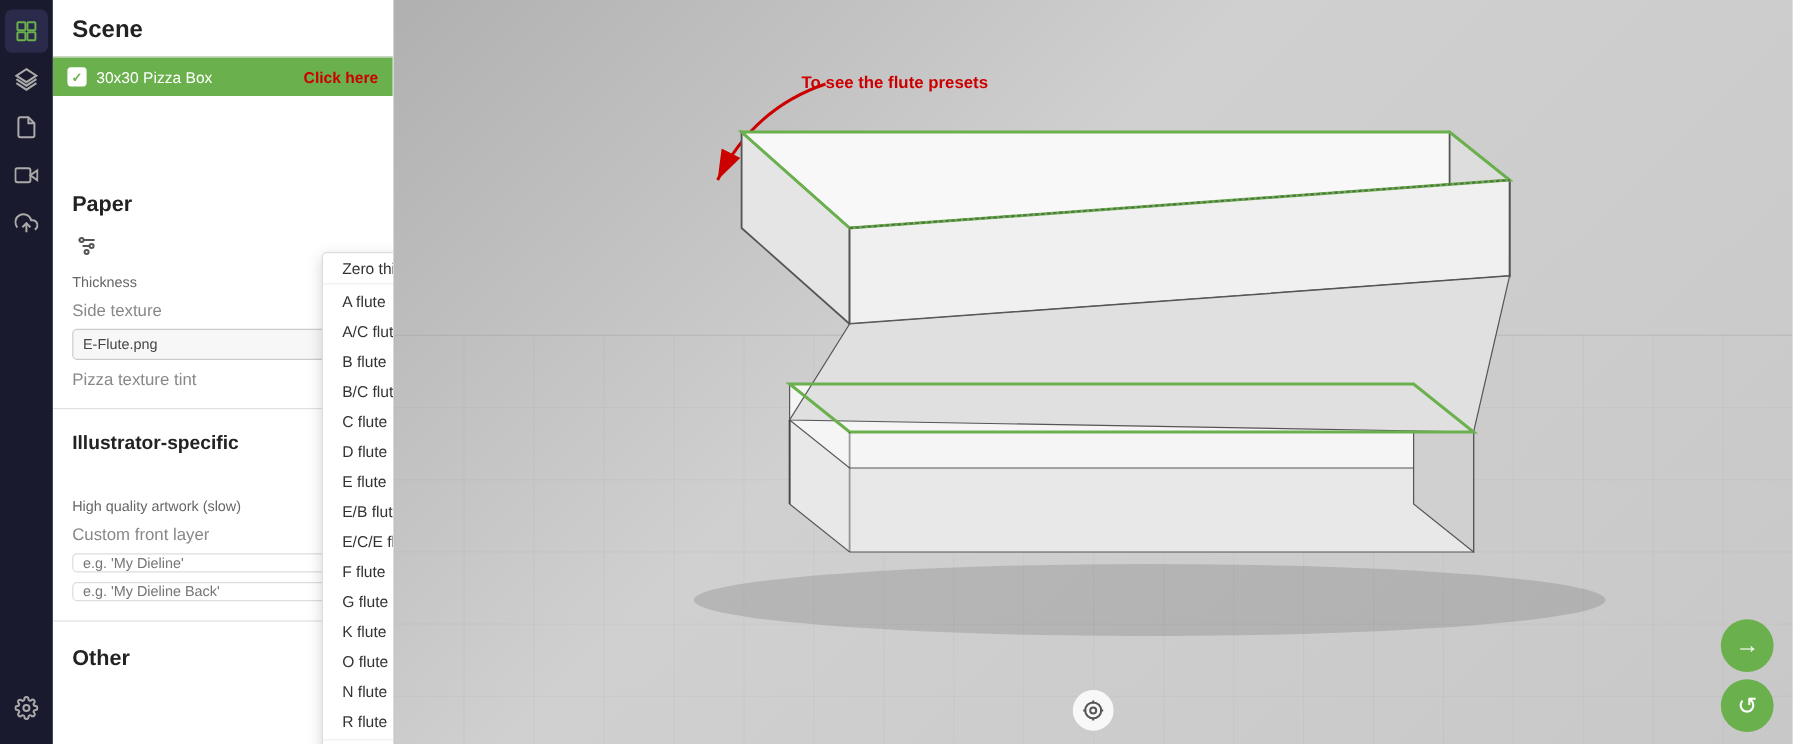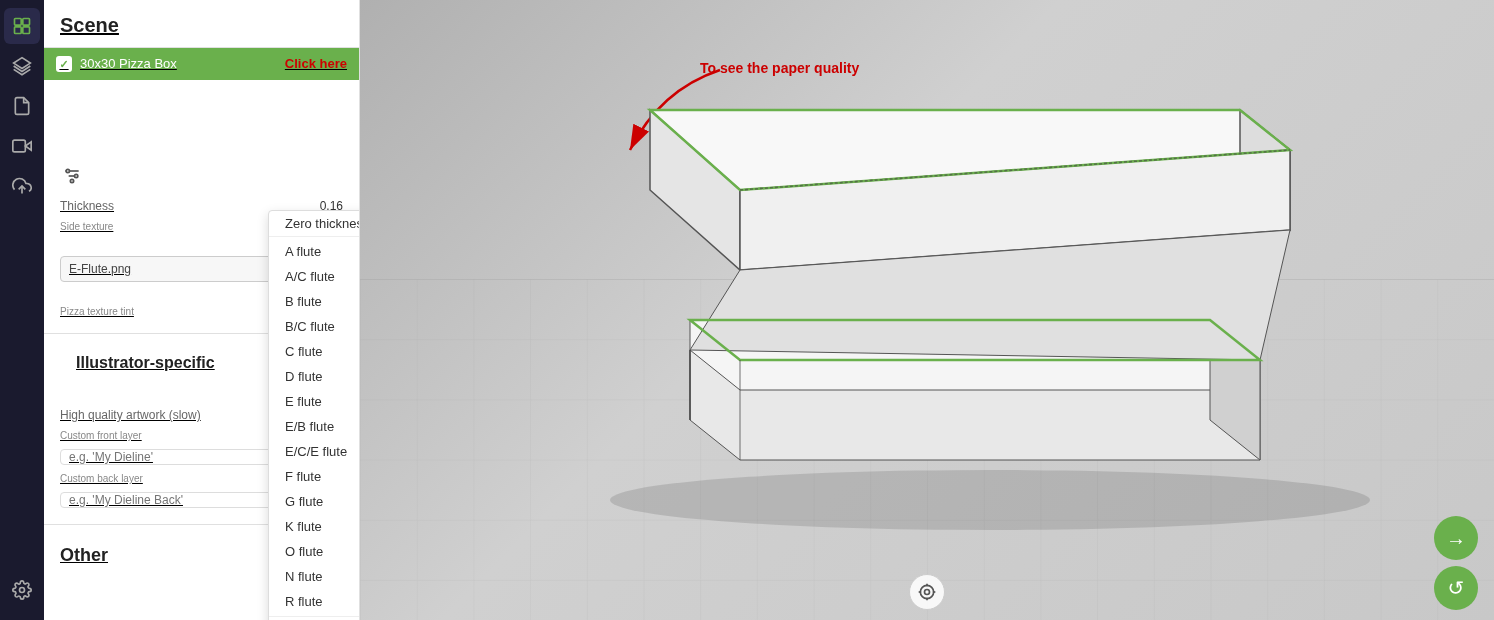--- a/index.html
+++ b/index.html
@@ -28,39 +28,39 @@
     }
     .icon-bar-item.active { background: #2a2a4a; color: #fff; }
     .icon-bar-item svg { width: 20px; height: 20px; }
     .icon-bar-bottom {
       margin-top: auto;
       margin-bottom: 12px;
     }
 
     
     .side-panel {
-      width: 316px;
+      width: 284px;
       background: #fff;
       border-right: 1px solid #e0e0e0;
       display: flex;
       flex-direction: column;
       flex-shrink: 0;
       overflow-y: auto;
       position: relative;
-      text-decoration: underline;
     }
     .side-panel-title {
       font-size: 20px;
       font-weight: 600;
       color: #222;
       padding: 14px 16px 10px 16px;
     }
 
     .scene-item {
       display: flex;
+      align-items: center;
       background: #6ab04c;
       margin: 0 0 0 0;
       padding: 8px 12px;
       border-top: 1px solid #e0e0e0;
       cursor: pointer;
     }
     .scene-item-checkbox {
       width: 16px;
       height: 16px;
       border: 2px solid #fff;
@@ -129,42 +129,41 @@
       background: none;
       border: none;
       cursor: pointer;
       padding: 2px;
       color: #555;
     }
 
     .texture-input {
       display: flex;
       align-items: center;
-      margin: 20px 16px;
+      margin: 4px 16px;
       border: 1px solid #ccc;
       border-radius: 4px;
       padding: 5px 8px;
       background: #f7f7f7;
       font-size: 12px;
       color: #444;
     }
 
     .subsection-title {
-      font-size: 10px;
+      font-size: 14px;
       color: #888;
       padding: 4px 16px;
       text-transform: none;
     }
 
     .illustrator-title {
       font-size: 16px;
       font-weight: 600;
       color: #222;
       padding: 8px 16px 4px 16px;
-      margin-left: 16px;
     }
 
     .quality-row {
       display: flex;
       align-items: center;
       padding: 4px 16px;
     }
     .quality-label {
       font-size: 12px;
       color: #666;
@@ -315,20 +314,21 @@
   <div class="side-panel-title">Scene</div>
 
   <div class="scene-item">
     <div class="scene-item-checkbox"></div>
     <span class="scene-item-label">30x30 Pizza Box</span>
     <span class="click-here-label">Click here</span>
   </div>
 
   <div style="height:80px;"></div>
 
+  <div class="section-title">Paper</div>
 
   <div class="filter-button-row">
     <button class="filter-button">
       <svg width="20" height="20" viewBox="0 0 24 24" fill="none" stroke="#555" stroke-width="2">
         <line x1="4" y1="6" x2="20" y2="6"></line>
         <line x1="8" y1="12" x2="16" y2="12"></line>
         <line x1="10" y1="18" x2="14" y2="18"></line>
         <circle cx="7" cy="6" r="2" fill="#fff" stroke="#555"></circle>
         <circle cx="17" cy="12" r="2" fill="#fff" stroke="#555"></circle>
         <circle cx="12" cy="18" r="2" fill="#fff" stroke="#555"></circle>
@@ -352,21 +352,20 @@
 
   <div class="illustrator-title">Illustrator-specific</div>
 
   <div class="quality-row">
     <span class="quality-label">High quality artwork (slow)</span>
   </div>
 
   <div class="subsection-title">Custom front layer</div>
   <input type="text" class="text-input-field" style="display: block; width: calc(100% - 32px);" placeholder="e.g. 'My Dieline'">
 
-  <div class="subsection-title">Custom back layer</div>
   <input type="text" class="text-input-field" style="display: block; width: calc(100% - 32px);" placeholder="e.g. 'My Dieline Back'">
 
   <div class="section-divider"></div>
 
   <div class="other-title">Other</div>
 
   <div class="dropdown-menu">
     <div class="dropdown-item first-item">Zero thickness</div>
     <div class="dropdown-item">A flute</div>
     <div class="dropdown-item">A/C flute</div>
@@ -405,21 +404,21 @@
     
     <svg width="200" height="120" viewBox="0 0 200 120">
       <defs>
         <marker id="arrowhead" markerWidth="10" markerHeight="7" refX="10" refY="3.5" orient="auto">
           <polygon points="0 0, 10 3.5, 0 7" fill="#cc0000"></polygon>
         </marker>
       </defs>
 
       <path d="M 120 10 Q 60 30 30 90" stroke="#cc0000" stroke-width="2.5" fill="none" marker-end="url(#arrowhead)"></path>
     </svg>
-    <div style="position:absolute;top:0;left:100px;color:#cc0000;font-size:14px;font-weight:600;white-space:nowrap;">To see the paper quality</div>
+    <div style="position:absolute;top:0;left:100px;color:#cc0000;font-size:14px;font-weight:600;white-space:nowrap;">To see the flute presets</div>
   </div>
 
   <svg style="position:absolute;top:30px;left:100px;width:1050px;height:520px;" viewBox="0 0 1050 520">
 
     <ellipse cx="530" cy="470" rx="380" ry="30" fill="rgba(0,0,0,0.12)"></ellipse>
 
     <polygon points="230,320 750,320 800,360 800,430 280,430 230,390" fill="#e8e8e8" stroke="#555" stroke-width="1"></polygon>
 
     <polygon points="230,290 750,290 800,330 800,360 280,360 230,320" fill="#f5f5f5" stroke="#555" stroke-width="1"></polygon>
 

